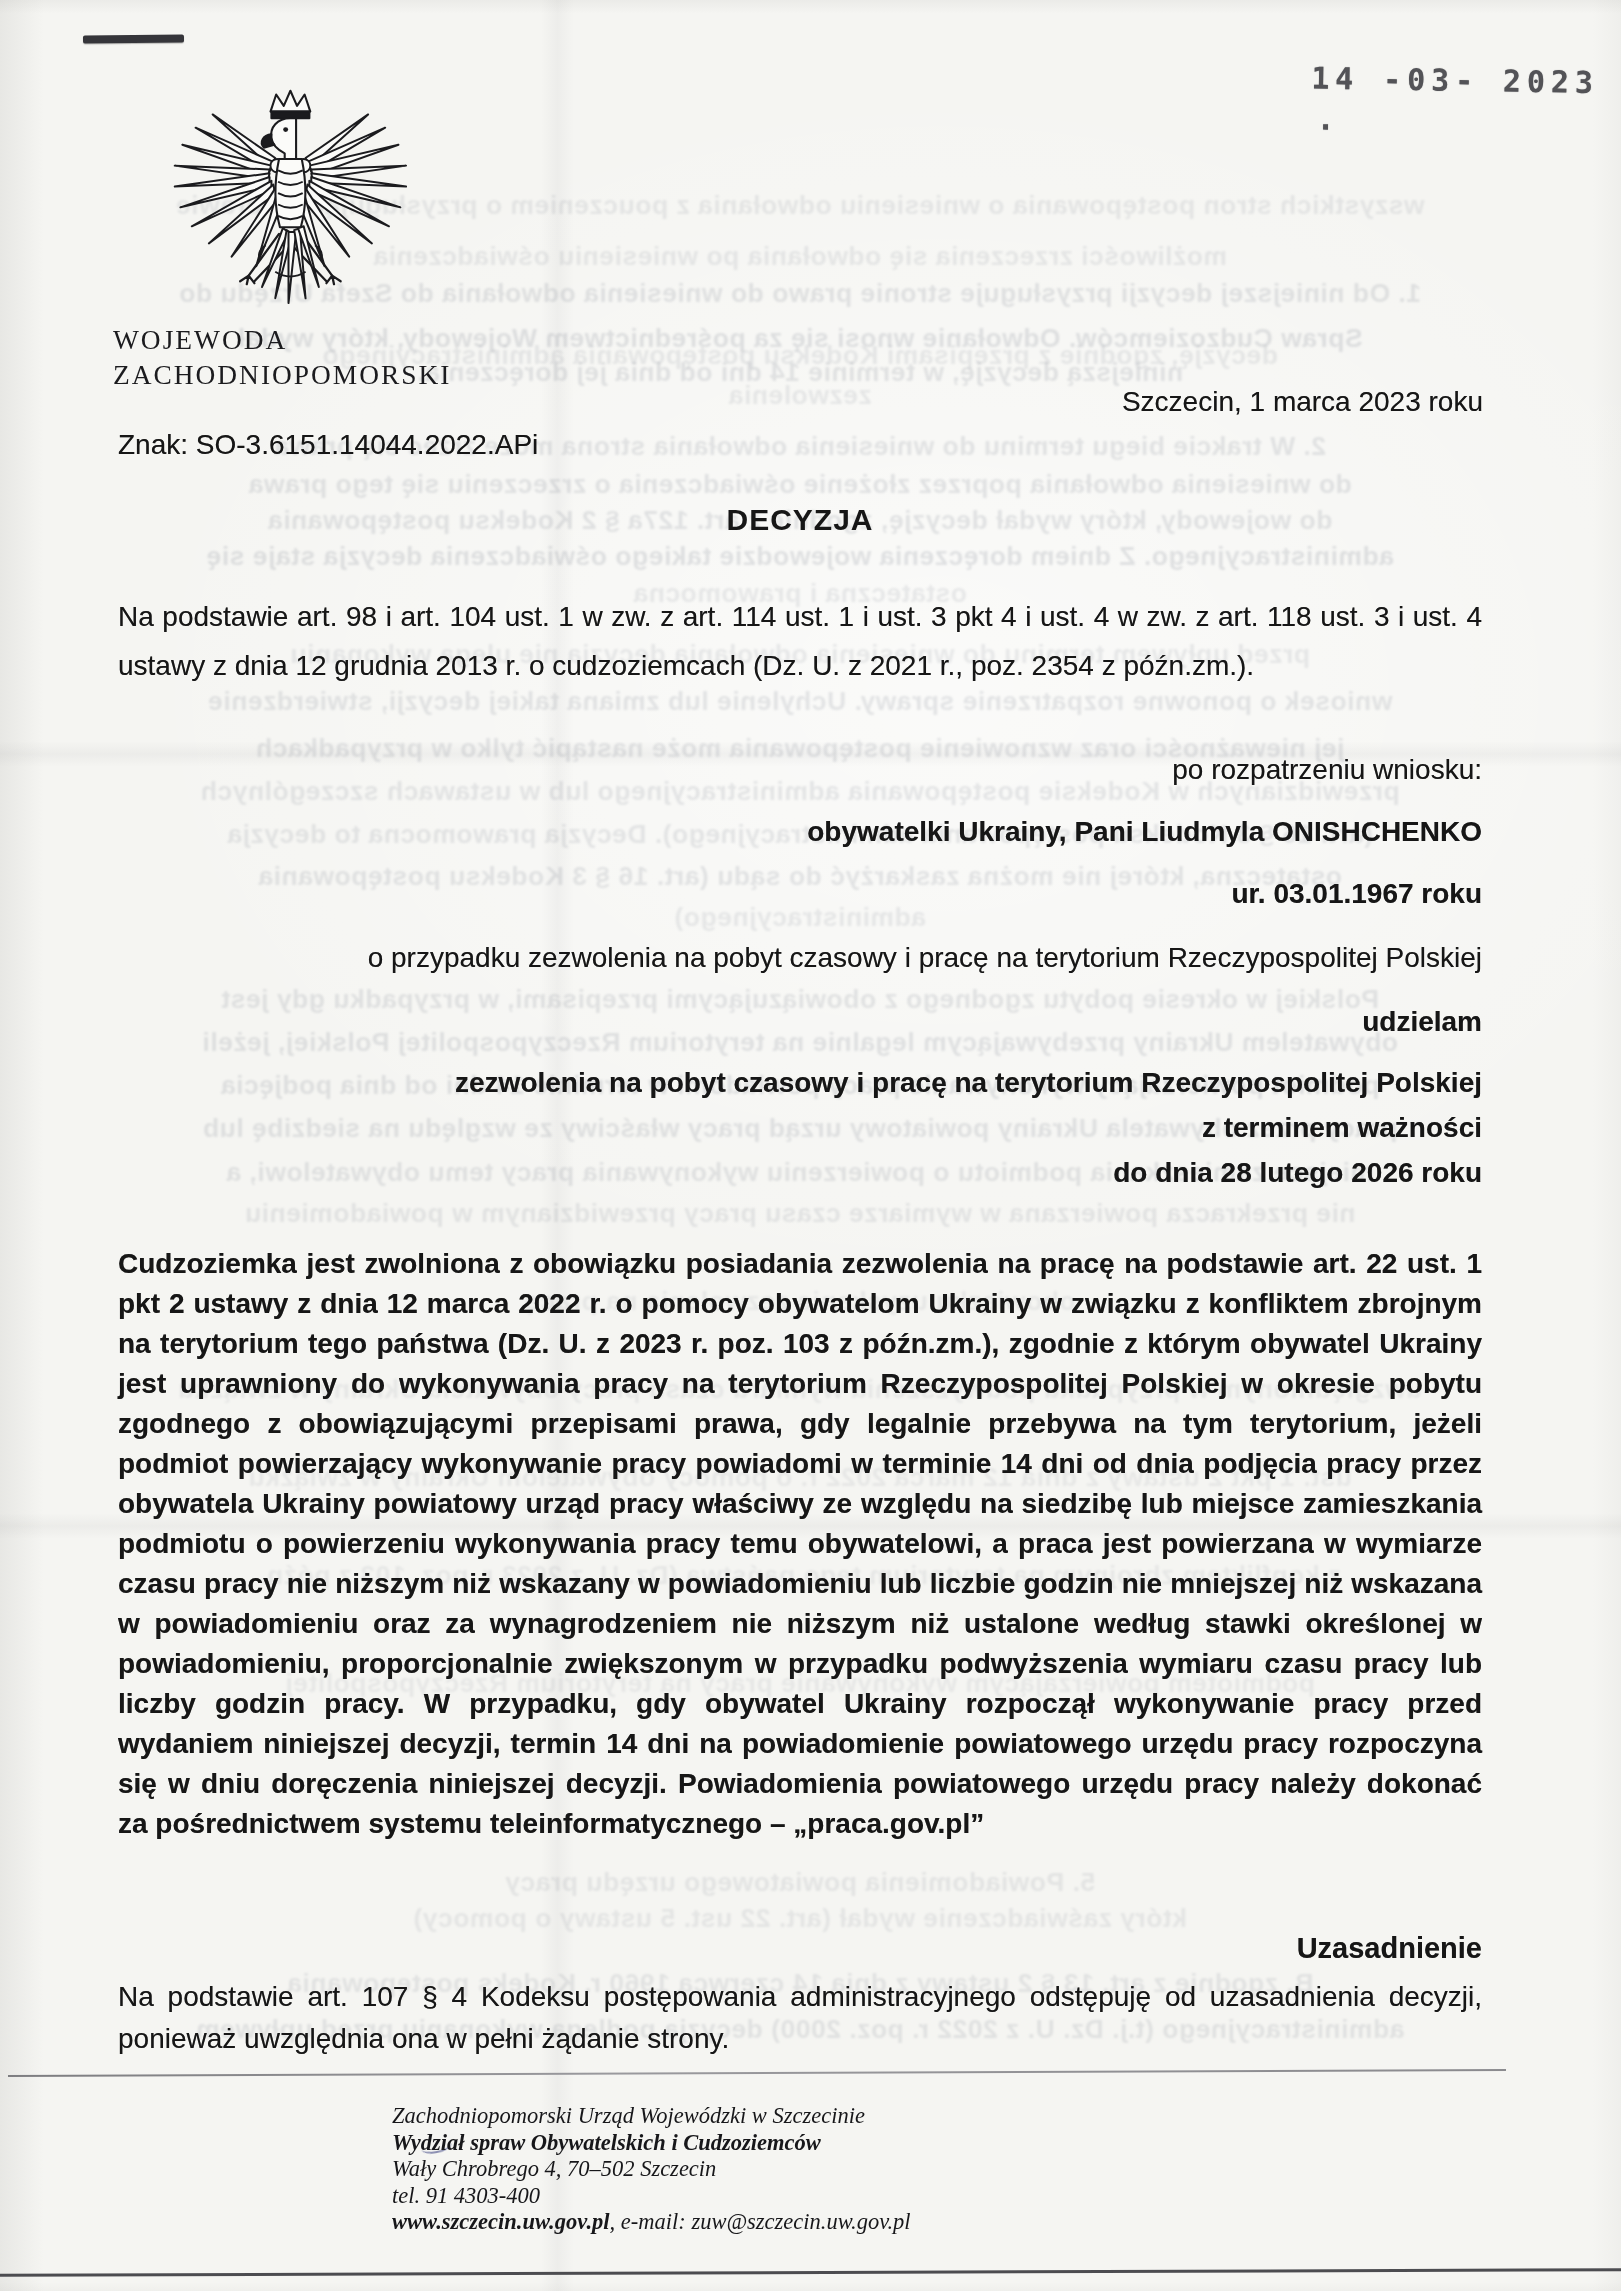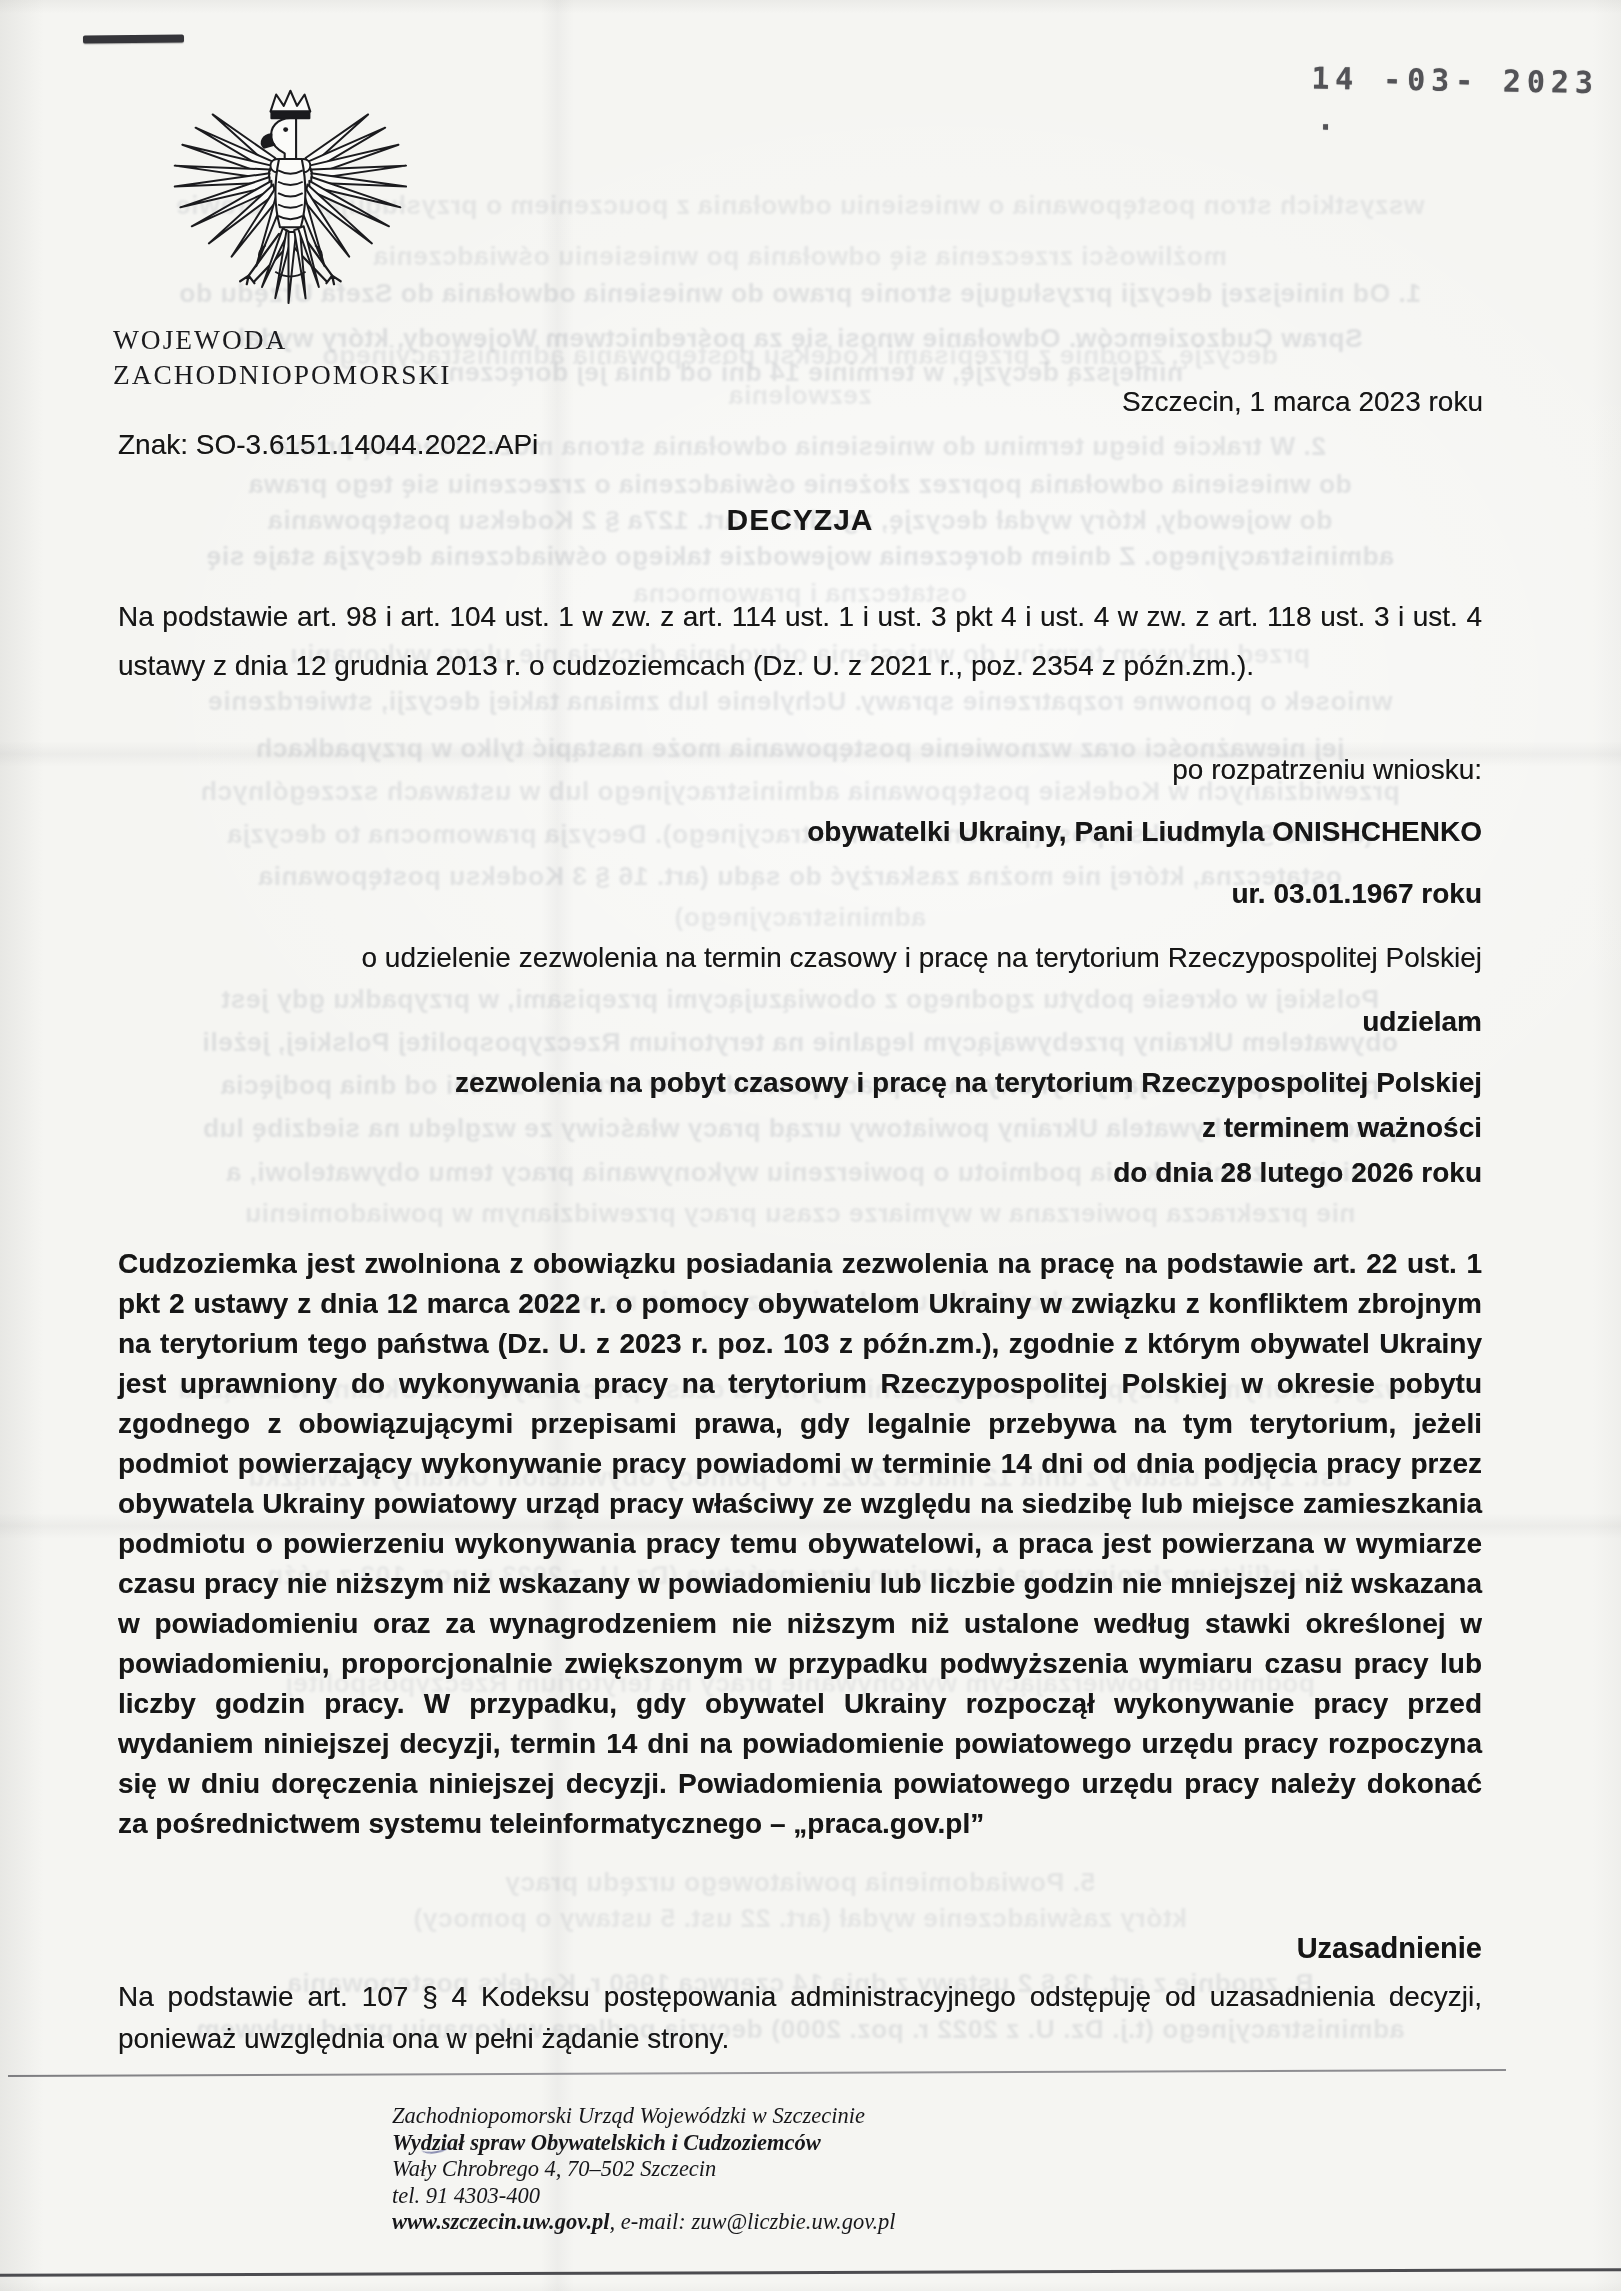--- a/index.html
+++ b/index.html
@@ -203,39 +203,39 @@
 
   <div class="reference">Znak: SO-3.6151.14044.2022.APi</div>
 
   <div class="doc-title">DECYZJA</div>
 
   <div class="para para-basis">Na podstawie art. 98 i art. 104 ust. 1 w zw. z art. 114 ust. 1 i ust. 3 pkt 4 i ust. 4 w zw. z art. 118 ust. 3 i ust. 4 ustawy z dnia 12 grudnia 2013 r. o cudzoziemcach (Dz. U. z 2021 r., poz. 2354 z późn.zm.).</div>
 
   <div class="cline c-review">po rozpatrzeniu wniosku:</div>
   <div class="cline cbold c-applicant">obywatelki Ukrainy, Pani Liudmyla ONISHCHENKO</div>
   <div class="cline cbold c-birth">ur. 03.01.1967 roku</div>
-  <div class="cline c-request">o udzielenie zezwolenia na termin czasowy i pracę na terytorium Rzeczypospolitej Polskiej</div>
+  <div class="cline c-request">o przypadku zezwolenia na pobyt czasowy i pracę na terytorium Rzeczypospolitej Polskiej</div>
   <div class="cline cbold c-grant">udzielam</div>
   <div class="cline cbold c-object">zezwolenia na pobyt czasowy i pracę na terytorium Rzeczypospolitej Polskiej</div>
   <div class="cline cbold c-validity">z terminem ważności</div>
   <div class="cline cbold c-until">do dnia 28 lutego 2026 roku</div>
 
   <div class="para para-exemption">Cudzoziemka jest zwolniona z obowiązku posiadania zezwolenia na pracę na podstawie art. 22 ust. 1 pkt 2 ustawy z dnia 12 marca 2022 r. o pomocy obywatelom Ukrainy w związku z konfliktem zbrojnym na terytorium tego państwa (Dz. U. z 2023 r. poz. 103 z późn.zm.), zgodnie z którym obywatel Ukrainy jest uprawniony do wykonywania pracy na terytorium Rzeczypospolitej Polskiej w okresie pobytu zgodnego z obowiązującymi przepisami prawa, gdy legalnie przebywa na tym terytorium, jeżeli podmiot powierzający wykonywanie pracy powiadomi w terminie 14 dni od dnia podjęcia pracy przez obywatela Ukrainy powiatowy urząd pracy właściwy ze względu na siedzibę lub miejsce zamieszkania podmiotu o powierzeniu wykonywania pracy temu obywatelowi, a praca jest powierzana w wymiarze czasu pracy nie niższym niż wskazany w powiadomieniu lub liczbie godzin nie mniejszej niż wskazana w powiadomieniu oraz za wynagrodzeniem nie niższym niż ustalone według stawki określonej w powiadomieniu, proporcjonalnie zwiększonym w przypadku podwyższenia wymiaru czasu pracy lub liczby godzin pracy. W przypadku, gdy obywatel Ukrainy rozpoczął wykonywanie pracy przed wydaniem niniejszej decyzji, termin 14 dni na powiadomienie powiatowego urzędu pracy rozpoczyna się w dniu doręczenia niniejszej decyzji. Powiadomienia powiatowego urzędu pracy należy dokonać za pośrednictwem systemu teleinformatycznego – „praca.gov.pl”</div>
 
   <div class="cline c-justif-h">Uzasadnienie</div>
   <div class="para para-justif">Na podstawie art. 107 § 4 Kodeksu postępowania administracyjnego odstępuję od uzasadnienia decyzji, ponieważ uwzględnia ona w pełni żądanie strony.</div>
 
   <div class="divider"></div>
 
   <div class="pen-mark"></div>
 
   <div class="footer">
     <div>Zachodniopomorski Urząd Wojewódzki w Szczecinie</div>
     <div class="b">Wydział spraw Obywatelskich i Cudzoziemców</div>
     <div>Wały Chrobrego 4, 70–502 Szczecin</div>
     <div>tel. 91 4303-400</div>
-    <div><span class="b">www.szczecin.uw.gov.pl</span><span>, e-mail: zuw@liczbie.uw.gov.pl</span></div>
+    <div><span class="b">www.szczecin.uw.gov.pl</span><span>, e-mail: zuw@szczecin.uw.gov.pl</span></div>
   </div>
 
   <div class="bottom-line"></div>
 
 </div>
 
 
 </body></html>

